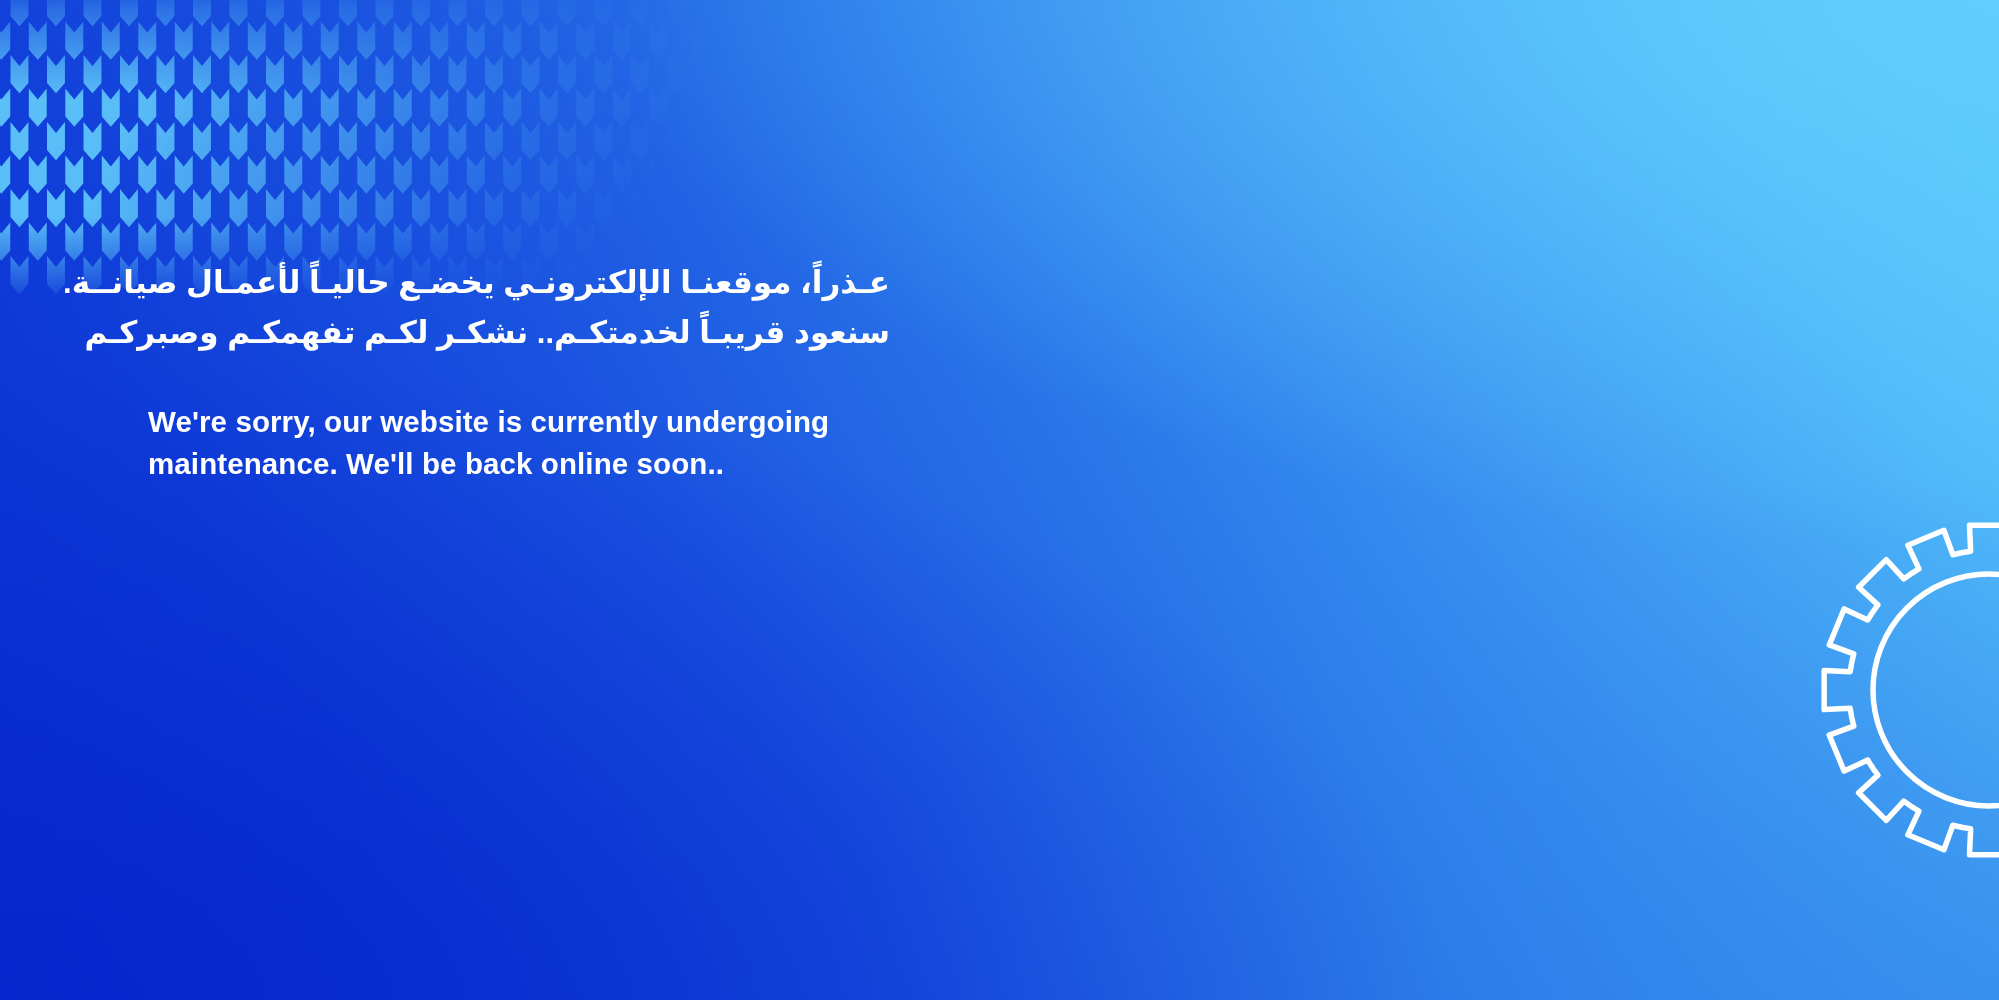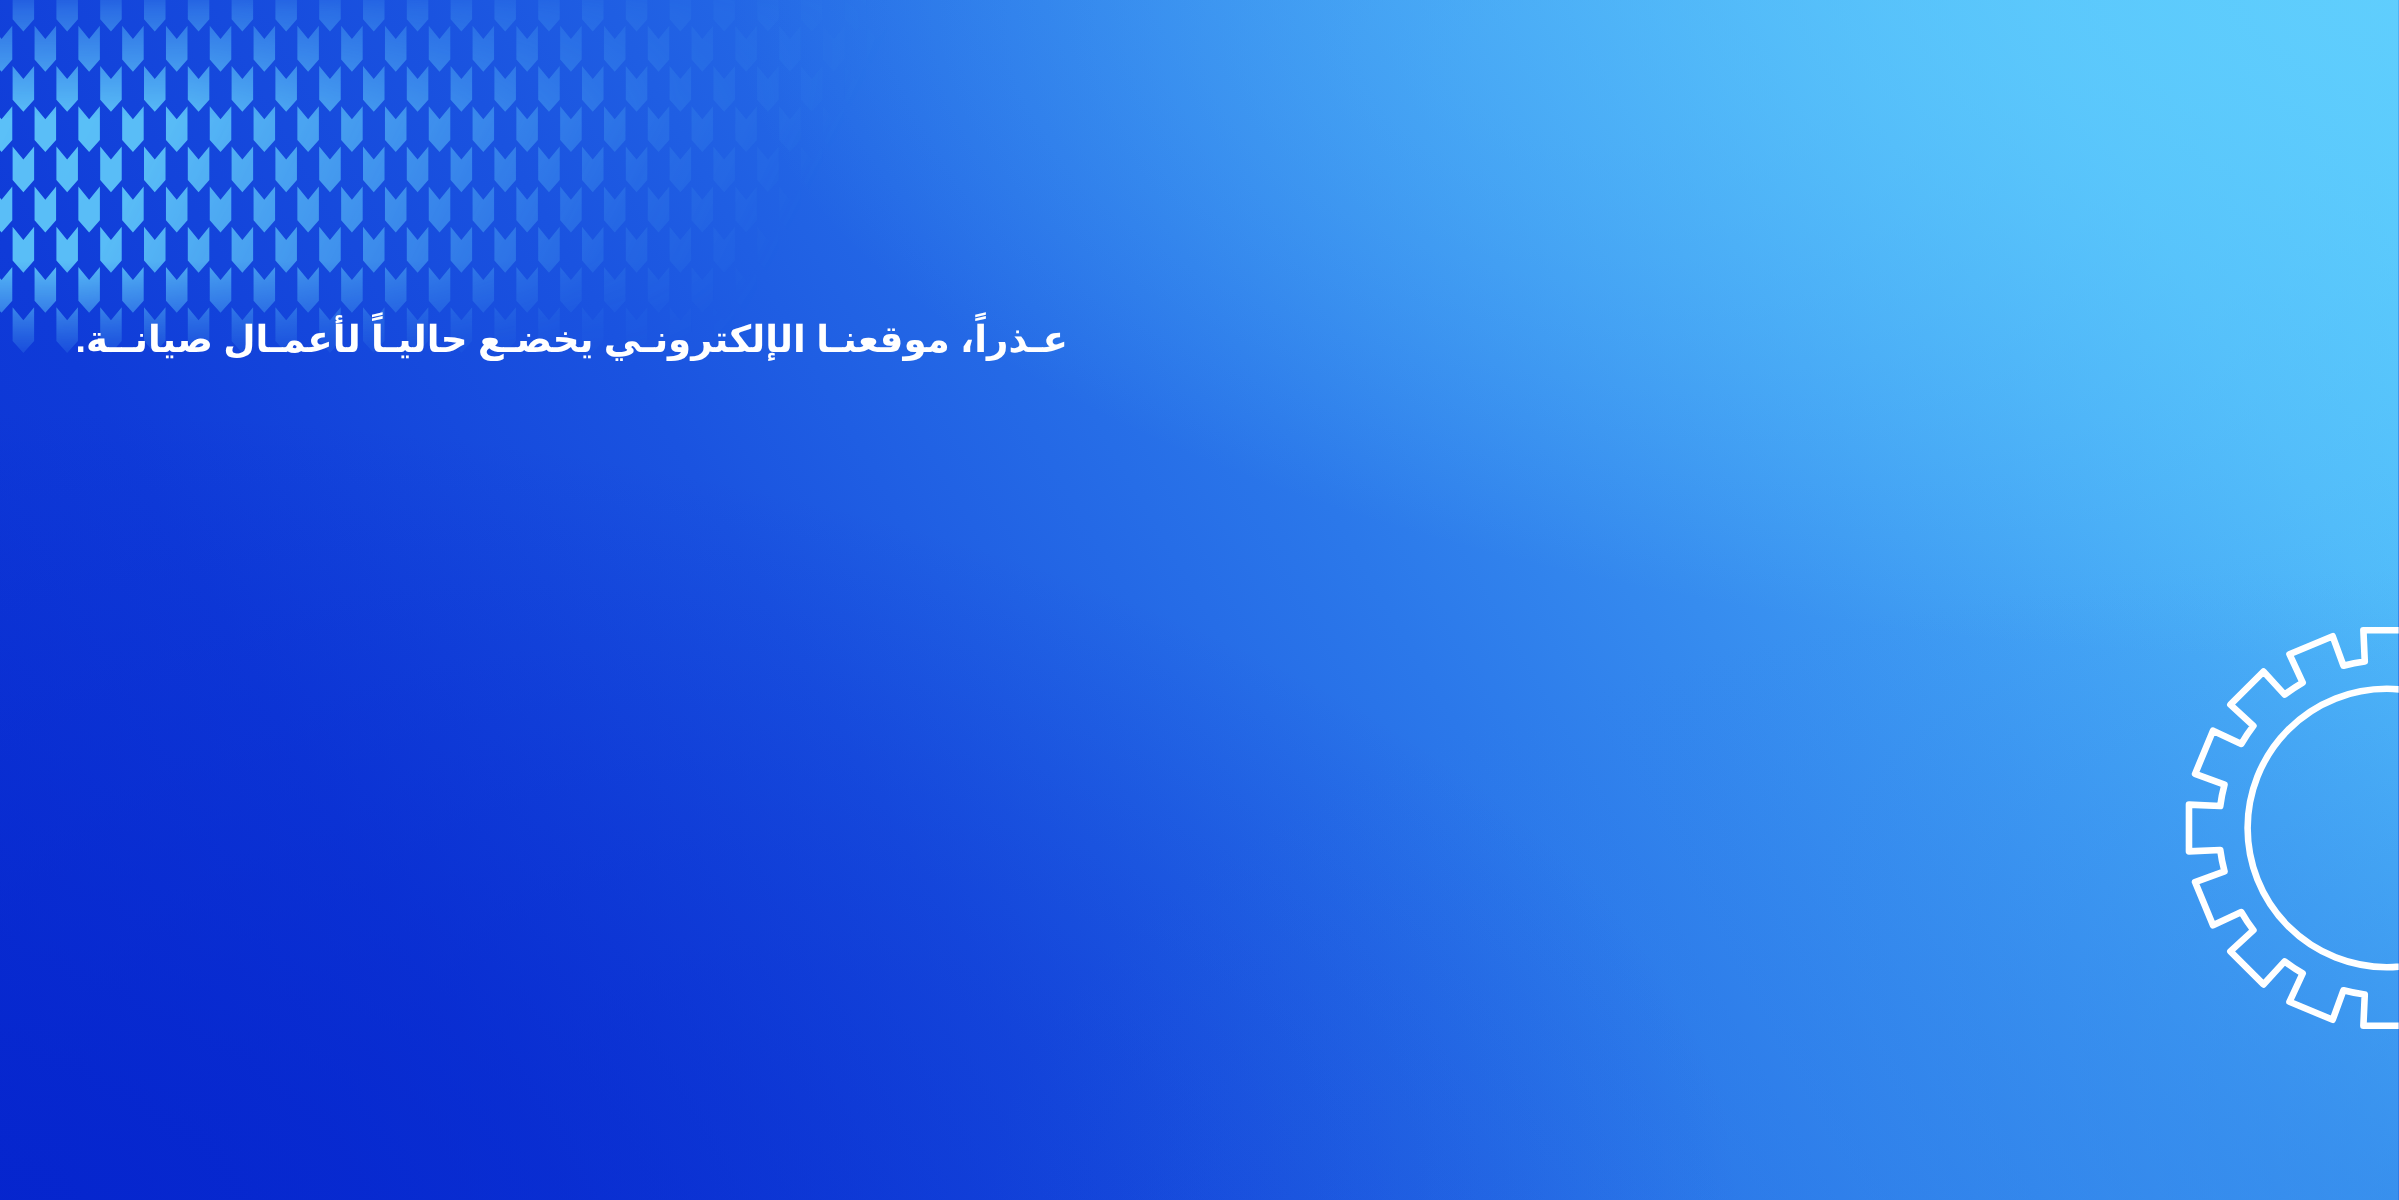--- a/index.html
+++ b/index.html
@@ -316,19 +316,22 @@
         <path id="gear-large-outer" d="M 730.49 525.15 L 769.51 525.15 Q 768.94 538.18 768.36 551.21 A 140.00 140.00 0 0 1 786.15 554.75 Q 790.60 542.49 795.06 530.23 L 831.11 545.17 Q 825.60 556.98 820.08 568.80 A 140.00 140.00 0 0 1 835.15 578.87 Q 843.96 569.26 852.77 559.64 L 880.36 587.23 Q 870.74 596.04 861.13 604.85 A 140.00 140.00 0 0 1 871.20 619.92 Q 883.02 614.40 894.83 608.89 L 909.77 644.94 Q 897.51 649.40 885.25 653.85 A 140.00 140.00 0 0 1 888.79 671.64 Q 901.82 671.06 914.85 670.49 L 914.85 709.51 Q 901.82 708.94 888.79 708.36 A 140.00 140.00 0 0 1 885.25 726.15 Q 897.51 730.60 909.77 735.06 L 894.83 771.11 Q 883.02 765.60 871.20 760.08 A 140.00 140.00 0 0 1 861.13 775.15 Q 870.74 783.96 880.36 792.77 L 852.77 820.36 Q 843.96 810.74 835.15 801.13 A 140.00 140.00 0 0 1 820.08 811.20 Q 825.60 823.02 831.11 834.83 L 795.06 849.77 Q 790.60 837.51 786.15 825.25 A 140.00 140.00 0 0 1 768.36 828.79 Q 768.94 841.82 769.51 854.85 L 730.49 854.85 Q 731.06 841.82 731.64 828.79 A 140.00 140.00 0 0 1 713.85 825.25 Q 709.40 837.51 704.94 849.77 L 668.89 834.83 Q 674.40 823.02 679.92 811.20 A 140.00 140.00 0 0 1 664.85 801.13 Q 656.04 810.74 647.23 820.36 L 619.64 792.77 Q 629.26 783.96 638.87 775.15 A 140.00 140.00 0 0 1 628.80 760.08 Q 616.98 765.60 605.17 771.11 L 590.23 735.06 Q 602.49 730.60 614.75 726.15 A 140.00 140.00 0 0 1 611.21 708.36 Q 598.18 708.94 585.15 709.51 L 585.15 670.49 Q 598.18 671.06 611.21 671.64 A 140.00 140.00 0 0 1 614.75 653.85 Q 602.49 649.40 590.23 644.94 L 605.17 608.89 Q 616.98 614.40 628.80 619.92 A 140.00 140.00 0 0 1 638.87 604.85 Q 629.26 596.04 619.64 587.23 L 647.23 559.64 Q 656.04 569.26 664.85 578.87 A 140.00 140.00 0 0 1 679.92 568.80 Q 674.40 556.98 668.89 545.17 L 704.94 530.23 Q 709.40 542.49 713.85 554.75 A 140.00 140.00 0 0 1 731.64 551.21 Q 731.06 538.18 730.49 525.15 Z"></path>
         <circle id="gear-large-inner" cx="750" cy="690" r="116"></circle>
       </g>
     </svg>
   </div>
 
   <div class="copy">
 
     <div class="ar-block" dir="rtl">
       <span class="ar-line">عـذراً، موقعنـا الإلكترونـي يخضـع حاليـاً لأعمـال صيانــة.</span>
+      <span class="ar-line">سنعود قريبـاً لخدمتكـم.. نشكـر لكـم تفهمكـم وصبركـم</span>
     </div>
 
     <div class="en-block" dir="ltr">
+      <span class="en-line">We're sorry, our website is currently undergoing</span>
+      <span class="en-line">maintenance. We'll be back online soon..</span>
     </div>
 
   </div>
 </div>
 
 </body></html>

